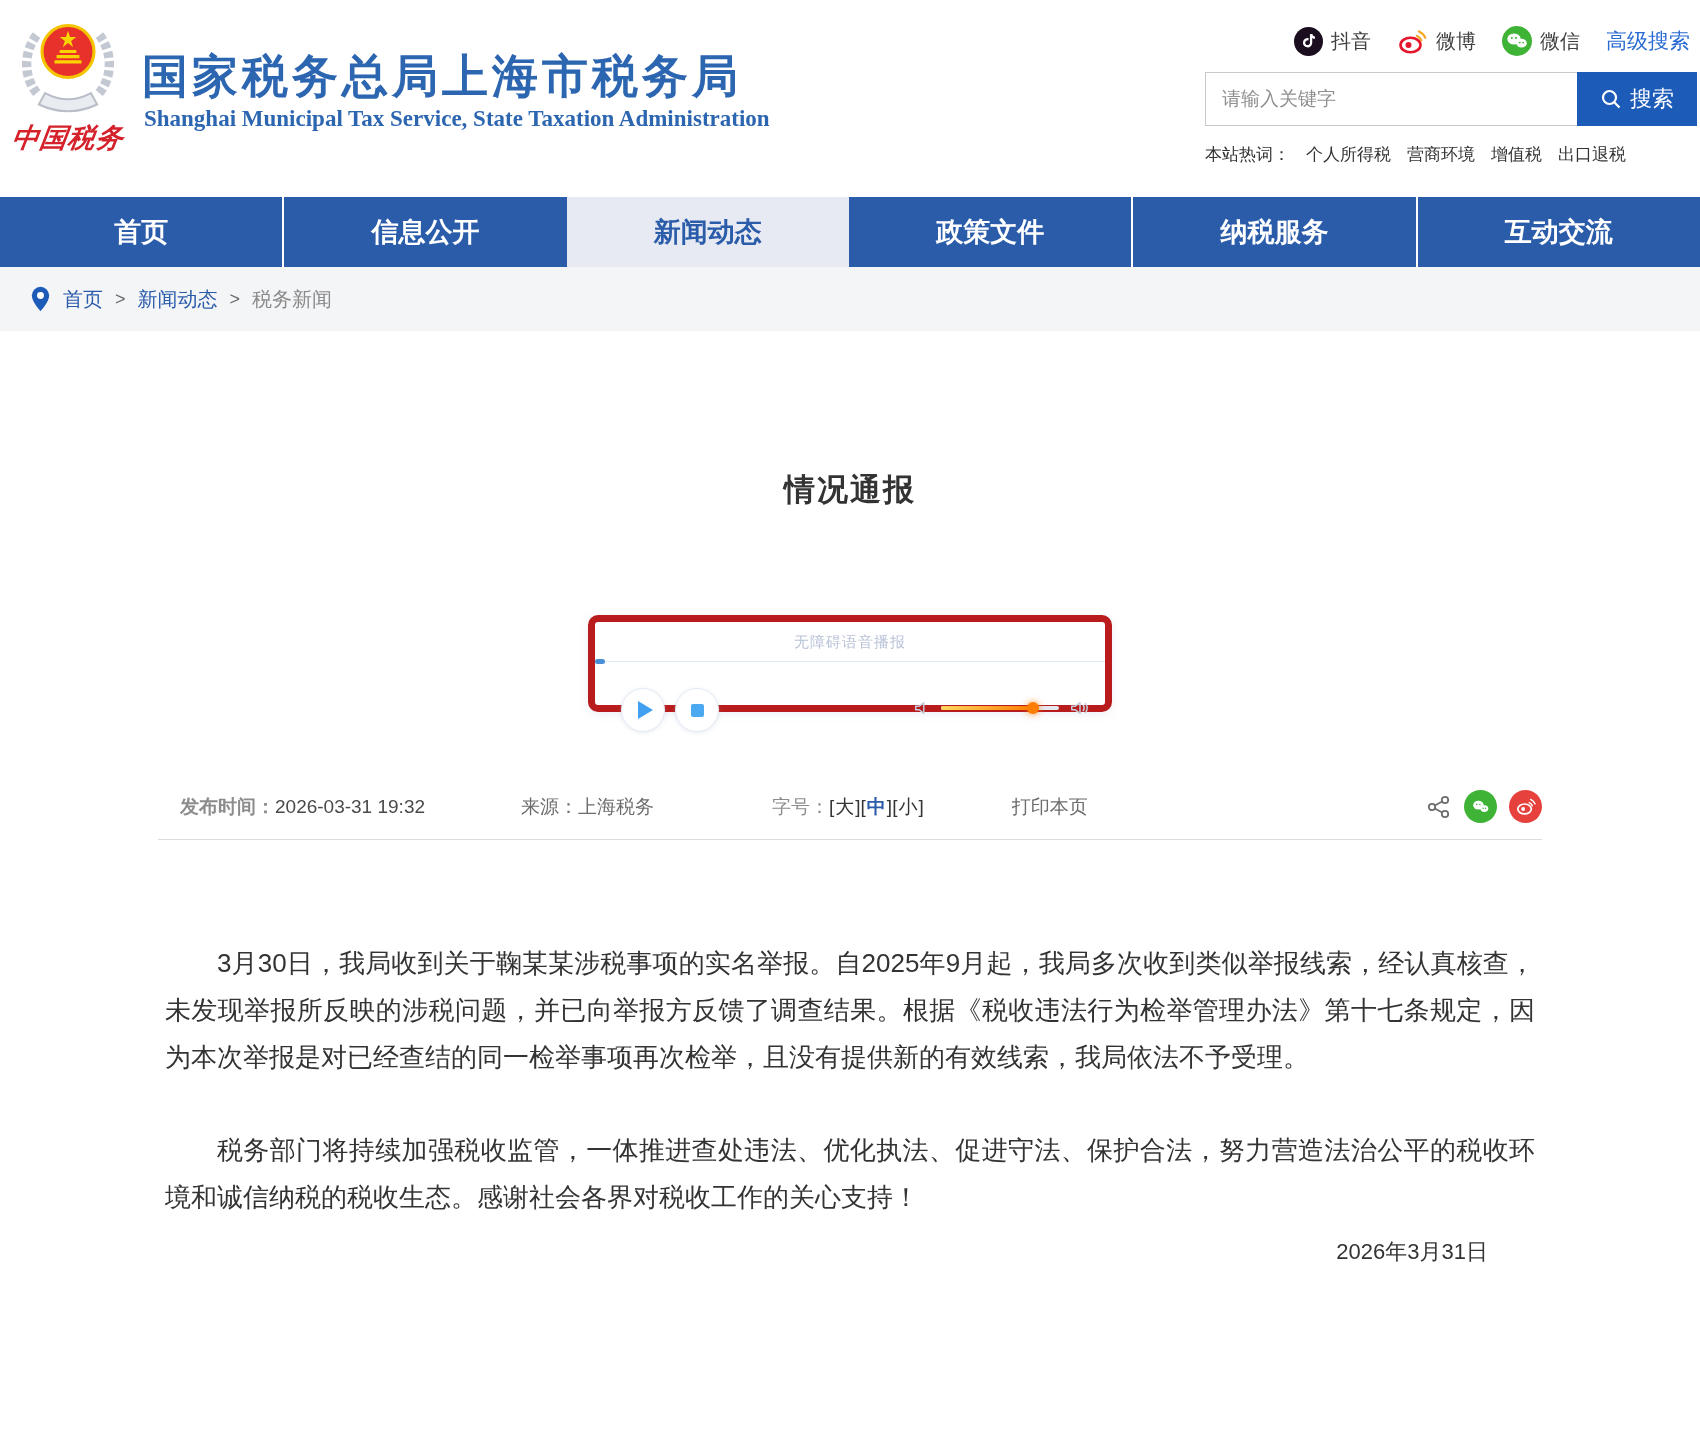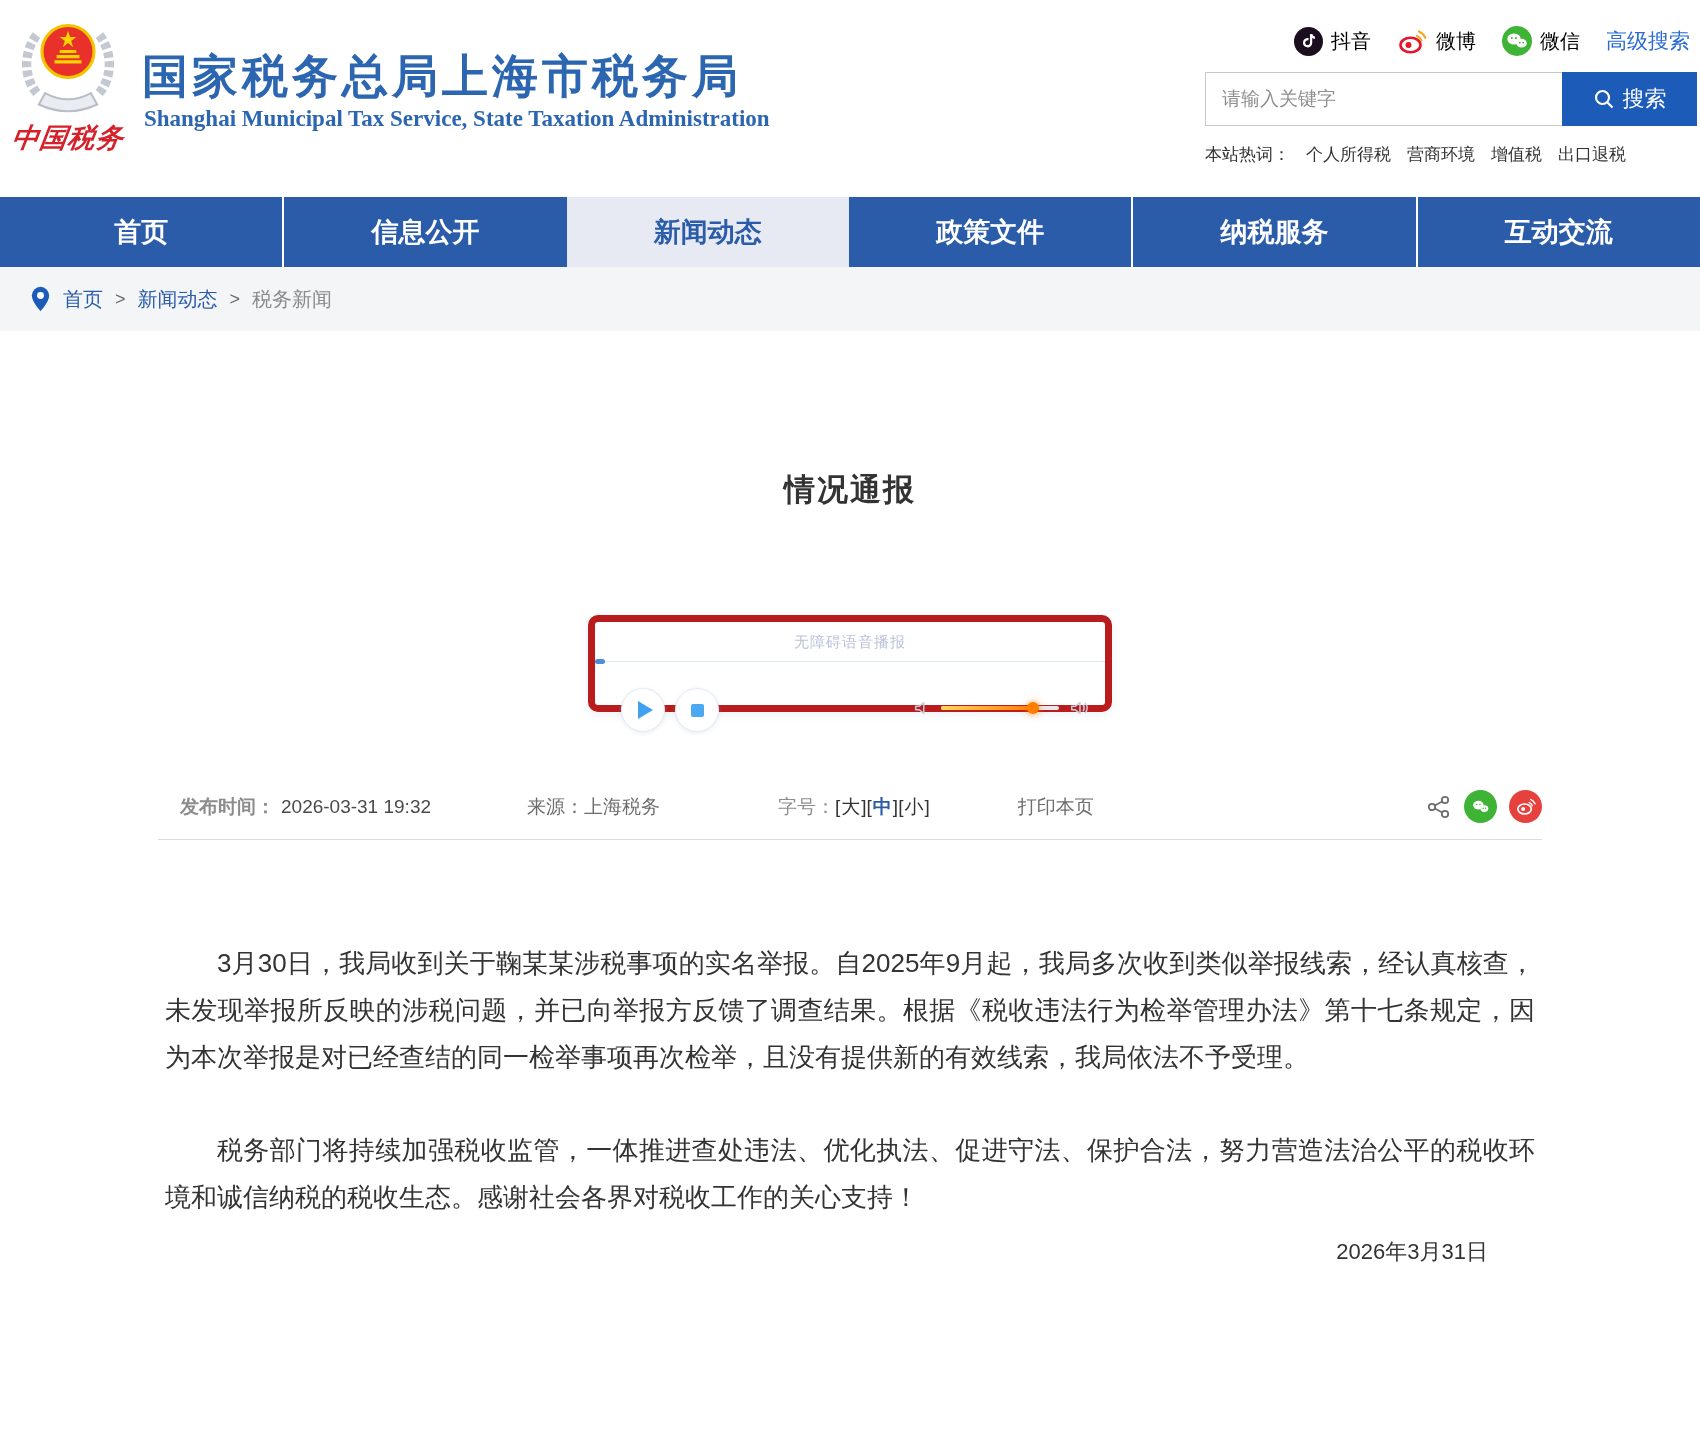--- a/index.html
+++ b/index.html
@@ -16,29 +16,29 @@
 
   .site-title { position:absolute; left:142px; top:46px; color:#2c65b0;
                 font-size:46px; font-weight:bold; letter-spacing:4px; }
   .site-subtitle { position:absolute; left:144px; top:106px; color:#2c65b0;
                    font-family:"Liberation Serif","DejaVu Serif",serif;
                    font-size:23px; font-weight:600; }
 
   .social-row { position:absolute; top:26px; right:10px; display:flex;
                 align-items:center; gap:26px; }
   .social-item { display:flex; align-items:center; gap:8px; font-size:20px;
-                 color:#000000; cursor:pointer; }
+                 color:#404040; cursor:pointer; }
   .adv-search { color:#2a6bd2; font-size:21px; cursor:pointer; }
 
   .search-bar { position:absolute; left:1205px; top:72px; width:492px; height:54px;
                 display:flex; }
   .search-input { flex:1; border:1px solid #c9c9c9; border-right:none; outline:none;
                   font-size:19px; padding:12px 16px; color:#333; }
   .search-input::placeholder { color:#8f8f8f; }
-  .search-btn { width:135px; background:#1d5bb8; color:#fff; border:none;
+  .search-btn { width:120px; background:#1d5bb8; color:#fff; border:none;
                 font-size:22px; display:flex; align-items:center; justify-content:center;
                 gap:8px; cursor:pointer; }
 
   .hot-words { position:absolute; left:1205px; top:143px; display:flex;
                align-items:center; gap:16px; font-size:17px; color:#333; width:492px; }
   .hot-words .hw-label { color:#333; }
   .hot-link { color:#333; cursor:pointer; }
 
   
   .main-nav { display:flex; height:70px; background:#2a5caa; }
@@ -88,21 +88,21 @@
                  border-radius:2px;
                  background:linear-gradient(90deg,#ffd65e,#ff7d00); }
   .slider-thumb { position:absolute; top:-4px; left:78%; width:12px; height:12px;
                   margin-left:-6px; border-radius:50%; background:#ff7d00;
                   box-shadow:0 0 7px rgba(255,125,0,.8); cursor:grab; }
 
   
   .meta-row { margin:78px 158px 0; display:flex; align-items:center;
               font-size:19px; color:#8c8c8c; }
   .meta-pub { margin-left:22px;font-weight:bold; }
-  .meta-val { color:#4a4a4a; margin-left:6px; }
+  .meta-val { color:#4a4a4a; }
   .meta-src { margin-left:96px; color:#6d6d6d; }
   .meta-size { margin-left:118px; display:flex; align-items:center; }
   .fs-opt { color:#333; cursor:pointer; margin:0 1px; }
   .fs-bracket { color:#333; }
   .fs-active { color:#2a5caa; font-weight:bold; }
   .meta-print { margin-left:88px; color:#6d6d6d; cursor:pointer; }
   .meta-icons { margin-left:auto; display:flex; align-items:center; gap:12px; }
   .icon-round { width:33px; height:33px; border-radius:50%; display:flex;
                 align-items:center; justify-content:center; cursor:pointer; }
   .icon-wechat-bg { background:#3eb335; }

